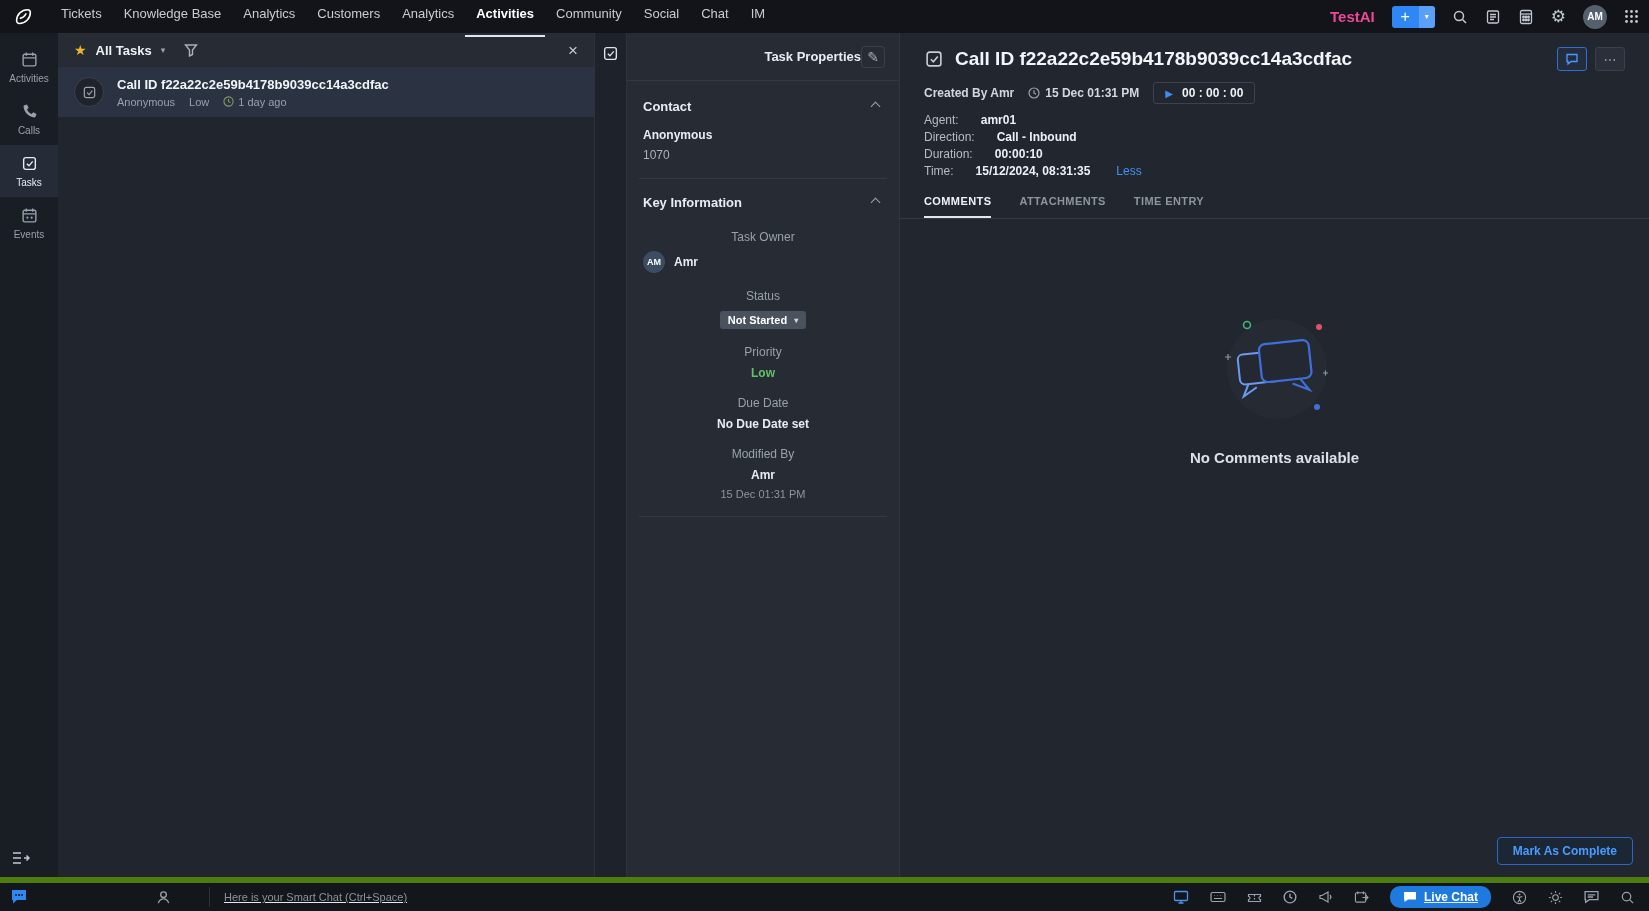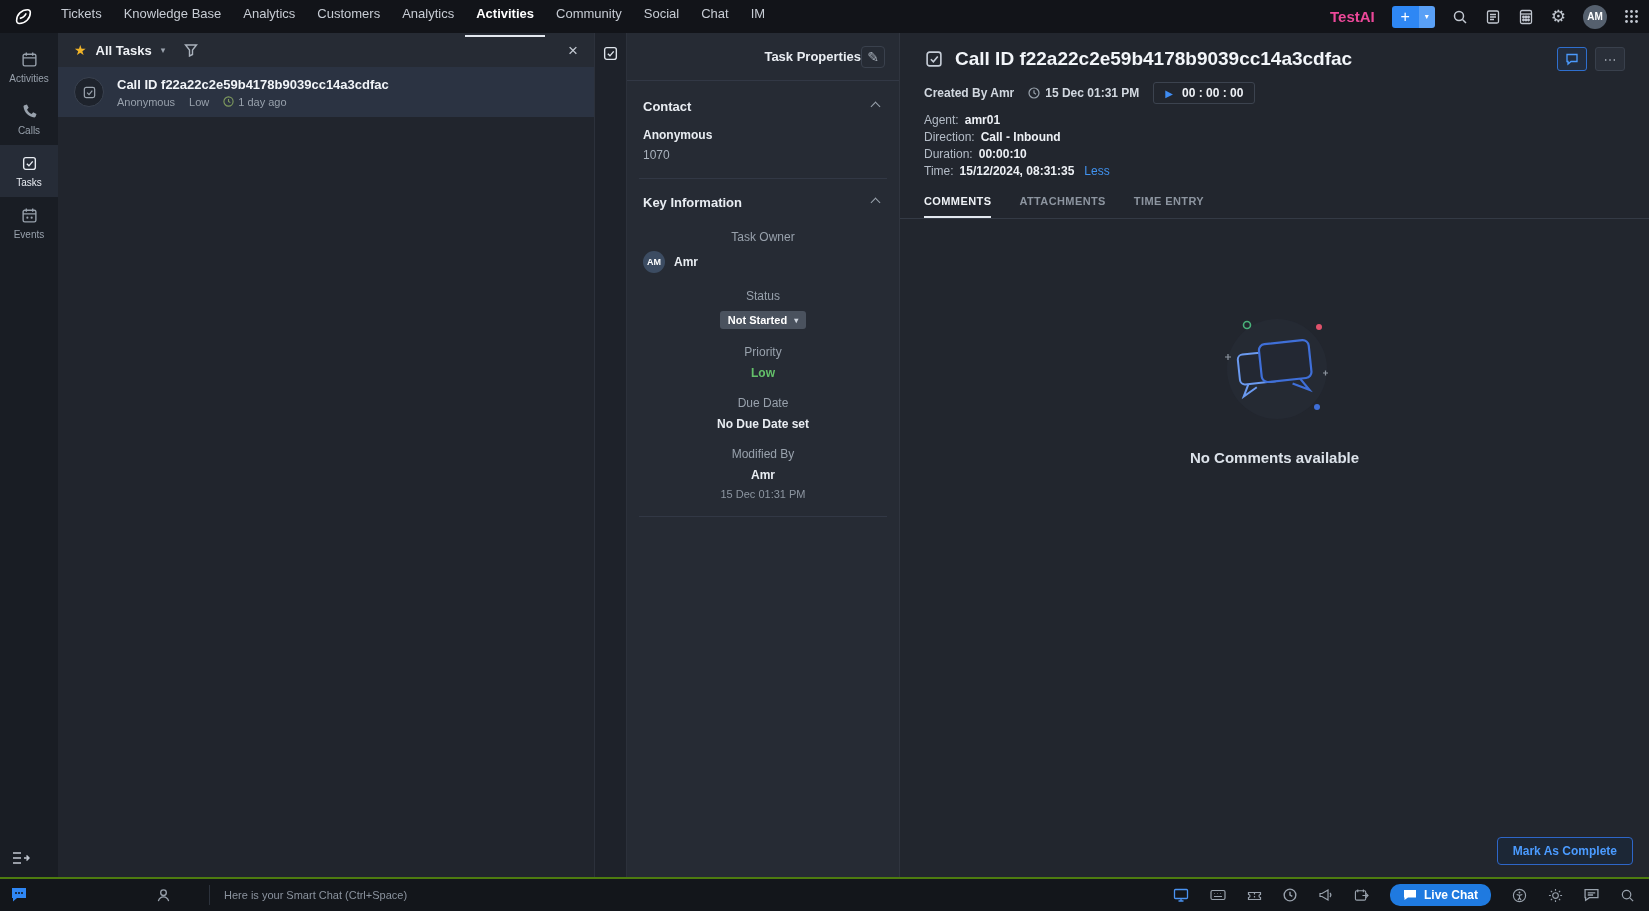--- a/index.html
+++ b/index.html
@@ -104,37 +104,37 @@
     background:#2a2f39; color:#aab2bc; display:grid; place-items:center; font-size:13px; cursor:pointer; }
   .meta-row { display:flex; align-items:center; gap:14px; margin:11px 0 8px; font-size:12px; }
   .created-by { color:#d2d8e0; font-weight:bold; }
   .created-time { display:flex; align-items:center; gap:5px; color:#d2d8e0; font-weight:bold; }
   .created-time svg { color:#9aa3ad; }
   .timer { display:flex; align-items:center; gap:9px; border:1px solid #3c434f; border-radius:3px;
     padding:3px 11px; }
   .timer .play { color:#3f8cf3; font-size:10px; cursor:pointer; }
   .timer .tval { font-size:12px; font-weight:bold; color:#eef1f6; }
   .fields { font-size:12px; line-height:17px; }
-  .frow { display:flex; gap:6px; align-items:center; }
+  .frow { display:flex; gap:22px; align-items:center; }
   .flab { color:#b4bcc7; }
   .fval { color:#edf0f5; font-weight:bold; }
   .less-link { color:#4193f0; margin-left:4px; cursor:pointer; }
   .tabs-wrap { display:flex; gap:28px; padding:15px 24px 0; border-bottom:1px solid #343a45; }
   .tab { font-size:11px; font-weight:bold; color:#8d95a0; letter-spacing:.4px; padding-bottom:9px;
     cursor:pointer; }
   .tab.active { color:#f0f3f7; border-bottom:2px solid #e3e8ef; }
   .comments-area { flex:1; display:flex; flex-direction:column; align-items:center; padding-top:92px;
     position:relative; }
   .empty-text { margin-top:18px; font-size:15px; font-weight:bold; color:#dce2ea; }
   .mark-btn { position:absolute; right:16px; bottom:12px; border:1px solid #2e66c8; background:#1c2736;
     color:#4b9bff; font-size:12px; font-weight:bold; padding:6px 15px; border-radius:4px; cursor:pointer; }
 
   
   .bottombar { position:absolute; left:0; right:0; bottom:0; height:34px; background:#13161b;
-    border-top:2px solid #4d7c0f; display:flex; align-items:center; padding:0 10px; z-index:10; }
+    border-top:6px solid #4d7c0f; display:flex; align-items:center; padding:0 10px; z-index:10;text-decoration:underline; }
   .bb-chat { color:#2f87f5; cursor:pointer; }
   .bb-user { color:#99a2ad; margin-left:128px; cursor:pointer; }
   .bb-div { width:1px; height:20px; background:#2c323c; margin:0 14px 0 38px; }
   .smart-input { flex:1; background:transparent; border:none; outline:none; font-size:11px;
     color:#aab2bc; font-family:"Liberation Sans", sans-serif; }
   .smart-input::placeholder { color:#8b939e; }
   .bb-icons { display:flex; align-items:center; gap:21px; color:#99a2ad; margin-left:auto; padding-right:4px; }
   .bb-icons .ic { cursor:pointer; color:#99a2ad; }
   .bb-icons .ic.blue { color:#4a93f2; }
   .livechat { display:flex; align-items:center; gap:7px; background:#1f7ae0; color:#fff;

